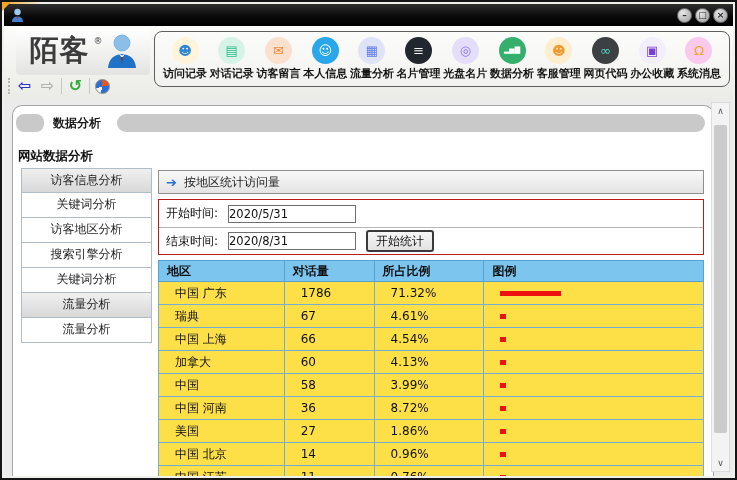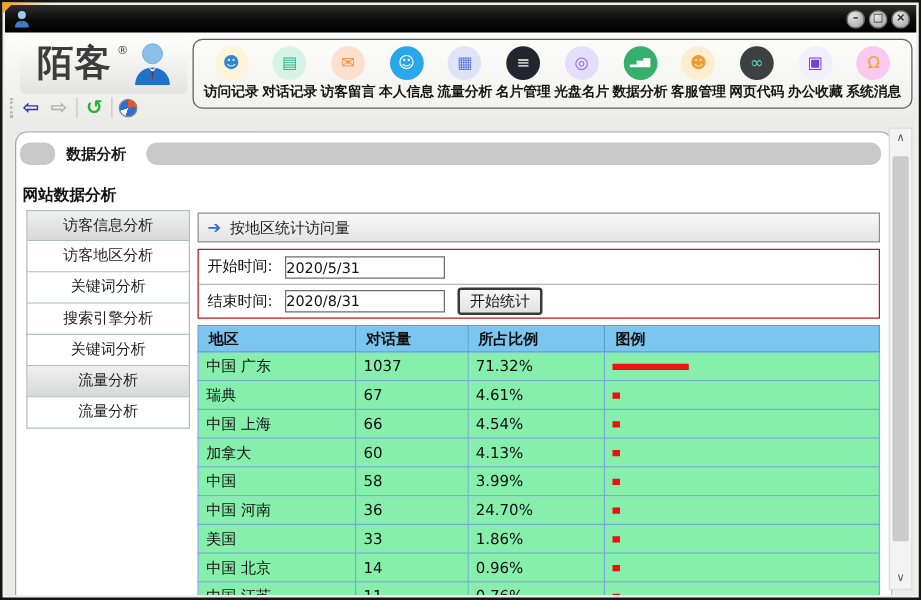--- a/index.html
+++ b/index.html
@@ -92,22 +92,22 @@
   .submit-btn { margin-left:10px; height:22px; min-width:64px; padding:0 8px;
     border:2px solid #3a3a3a; border-radius:3px; font-size:12px; color:#111;
     background:linear-gradient(180deg,#f7f7f7,#e2e2e2); cursor:pointer;
     font-family:"DejaVu Sans","Liberation Sans",sans-serif; }
 
   table.stats { margin-top:5px; width:546px; border-collapse:collapse;
     border:1px solid #3e92c6; }
   table.stats th { height:21px; background:#7cc5ef; font-size:12px; font-weight:bold;
     color:#101010; text-align:left; padding-left:8px;
     border:1px solid #56a3d2; }
-  table.stats td { height:23px; background:#86efac; font-size:12px; color:#101010;
-    padding-left:6px; border:1px solid #74aed4; border-top-color:#98adb8; }
+  table.stats td { height:23px; background:#fde047; font-size:12px; color:#101010;
+    padding-left:16px; border:1px solid #74aed4; border-top-color:#98adb8; }
   .legend-bar { display:inline-block; height:5px; background:#ee1111; vertical-align:middle; }
 
   
   .scrollbar { position:absolute; right:3px; top:2px; width:19px; bottom:4px;
     background:#f3f3f3; border:1px solid #dcdcdc; }
   .scroll-arrow { position:absolute; left:0; right:0; height:16px; text-align:center;
     font-size:9px; color:#555; line-height:16px; cursor:pointer; }
   .scroll-arrow.up { top:0; }  .scroll-arrow.down { bottom:0; }
   .scroll-thumb { position:absolute; left:2px; right:2px; top:22px; height:308px;
     background:#cbcbcb; border-radius:2px; cursor:pointer; }
@@ -213,22 +213,22 @@
       <div class="tabstrip">
         <div class="tab-stub"></div>
         <span class="tab-active-label">数据分析</span>
         <div class="tab-bar"></div>
       </div>
 
       <div class="section-title">网站数据分析</div>
 
       <div class="sidebar">
           <div class="side-row group">访客信息分析</div>
+          <div class="side-row">关键词分析</div>
           <div class="side-row">访客地区分析</div>
-          <div class="side-row">关键词分析</div>
           <div class="side-row">搜索引擎分析</div>
           <div class="side-row">关键词分析</div>
           <div class="side-row group">流量分析</div>
           <div class="side-row">流量分析</div>
         </div>
 
       <div class="maincol">
         <div class="headerbox">
           <span class="arrow">➔</span>
           <span class="htitle">按地区统计访问量</span>
@@ -257,21 +257,21 @@
               <tr>
                 <th>地区</th>
                 <th>对话量</th>
                 <th>所占比例</th>
                 <th>图例</th>
               </tr>
             </thead>
           <tbody>
               <tr>
                 <td>中国 广东</td>
-                <td>1037</td>
+                <td>1786</td>
                 <td>71.32%</td>
                 <td><span class="legend-bar" style="background: rgb(238, 17, 17); width: 61px;"></span></td>
               </tr>
               <tr>
                 <td>瑞典</td>
                 <td>67</td>
                 <td>4.61%</td>
                 <td><span class="legend-bar" style="background: rgb(238, 17, 17); width: 6px;"></span></td>
               </tr>
               <tr>
@@ -288,26 +288,26 @@
               </tr>
               <tr>
                 <td>中国</td>
                 <td>58</td>
                 <td>3.99%</td>
                 <td><span class="legend-bar" style="background: rgb(238, 17, 17); width: 6px;"></span></td>
               </tr>
               <tr>
                 <td>中国 河南</td>
                 <td>36</td>
-                <td>24.70%</td>
+                <td>8.72%</td>
                 <td><span class="legend-bar" style="background: rgb(238, 17, 17); width: 6px;"></span></td>
               </tr>
               <tr>
                 <td>美国</td>
-                <td>33</td>
+                <td>27</td>
                 <td>1.86%</td>
                 <td><span class="legend-bar" style="background: rgb(238, 17, 17); width: 6px;"></span></td>
               </tr>
               <tr>
                 <td>中国 北京</td>
                 <td>14</td>
                 <td>0.96%</td>
                 <td><span class="legend-bar" style="background: rgb(238, 17, 17); width: 6px;"></span></td>
               </tr>
               <tr>

